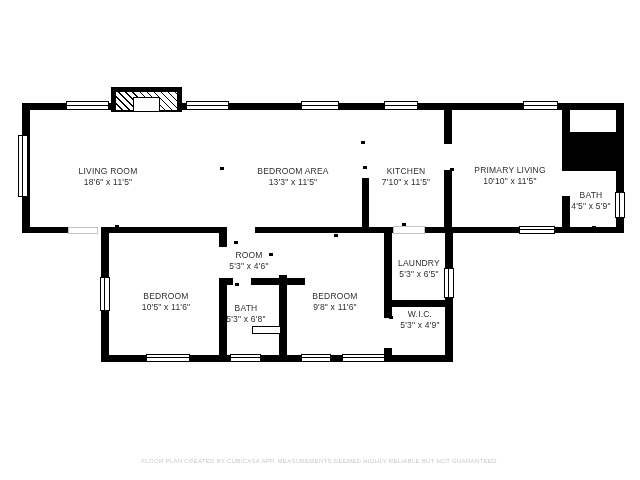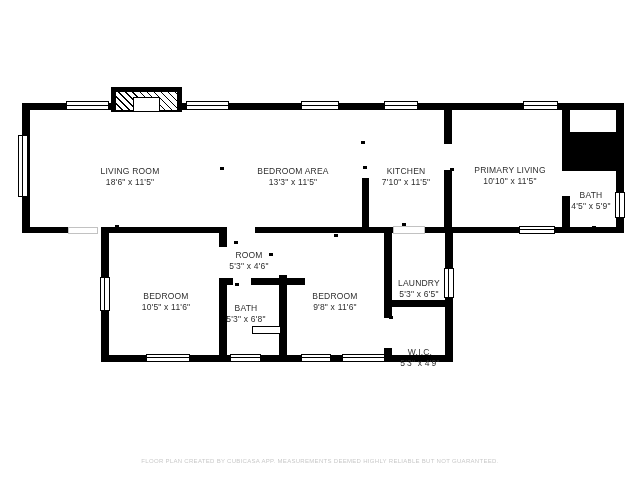--- a/index.html
+++ b/index.html
@@ -98,21 +98,21 @@
   <div class="mark" style="left:450px;top:168px"></div>
   <div class="mark" style="left:234px;top:241px"></div>
   <div class="mark" style="left:269px;top:253px"></div>
   <div class="mark" style="left:235px;top:283px"></div>
   <div class="mark" style="left:402px;top:223px"></div>
   <div class="mark" style="left:389px;top:316px"></div>
   <div class="mark" style="left:592px;top:226px"></div>
   <div class="mark" style="left:334px;top:234px"></div>
   <div class="mark" style="left:115px;top:225px"></div>
 
-  <div class="room" style="left:130px;top:177px">
+  <div class="room" style="left:108px;top:177px">
     <div>LIVING ROOM</div>
     <div>18'6" x 11'5"</div>
   </div>
   <div class="room" style="left:293px;top:177px">
     <div>BEDROOM AREA</div>
     <div>13'3" x 11'5"</div>
   </div>
   <div class="room" style="left:406px;top:177px">
     <div>KITCHEN</div>
     <div>7'10" x 11'5"</div>
@@ -134,24 +134,24 @@
     <div>10'5" x 11'6"</div>
   </div>
   <div class="room" style="left:246px;top:314px">
     <div>BATH</div>
     <div>5'3" x 6'8"</div>
   </div>
   <div class="room" style="left:335px;top:302px">
     <div>BEDROOM</div>
     <div>9'8" x 11'6"</div>
   </div>
-  <div class="room" style="left:419px;top:289px">
+  <div class="room" style="left:419px;top:269px">
     <div>LAUNDRY</div>
     <div>5'3" x 6'5"</div>
   </div>
-  <div class="room" style="left:420px;top:358px">
+  <div class="room" style="left:420px;top:320px">
     <div>W.I.C.</div>
     <div>5'3" x 4'9"</div>
   </div>
 
   <div class="footer">FLOOR PLAN CREATED BY CUBICASA APP. MEASUREMENTS DEEMED HIGHLY RELIABLE BUT NOT GUARANTEED.</div>
 
 </div>
 
 </body></html>

